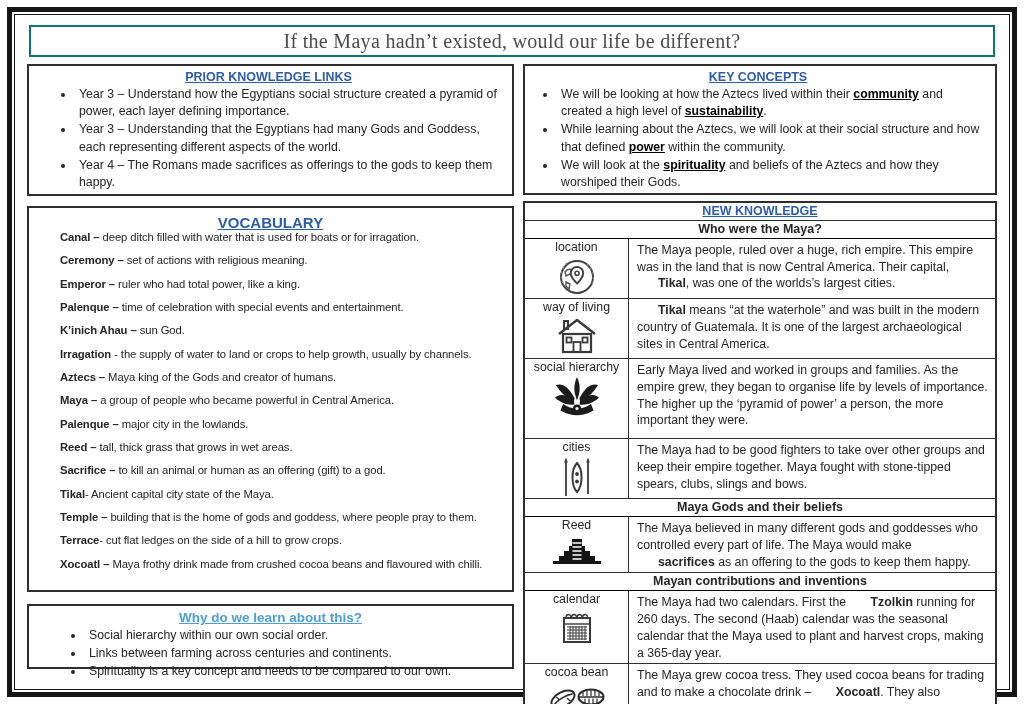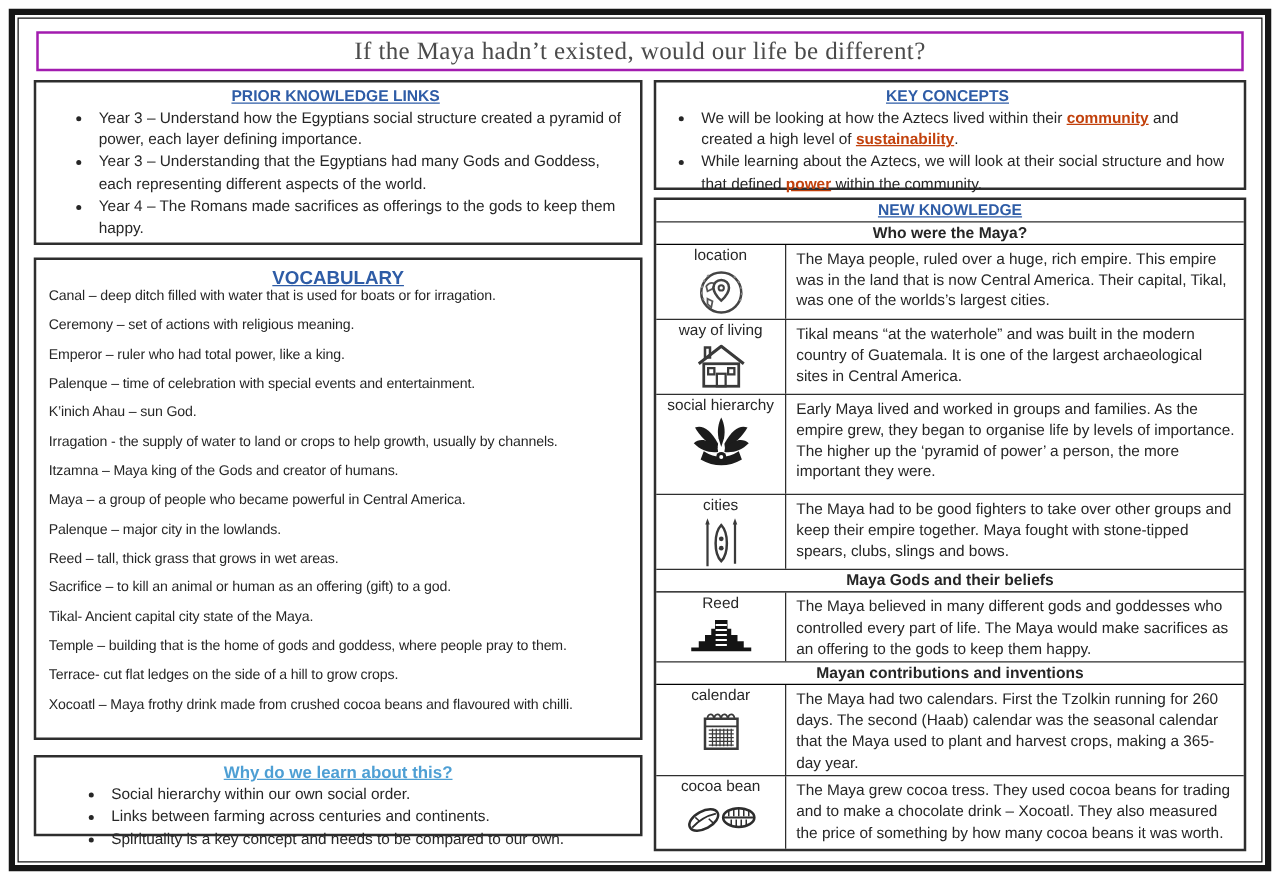--- a/index.html
+++ b/index.html
@@ -15,48 +15,48 @@
     position:absolute; left:7px; top:7px; width:1010px; height:690px;
     border:5px solid #161616;
   }
   .frame-inner{
     position:absolute; inset:2px;
     border:1px solid #161616;
     padding:10px 12px 0 12px;
     background:#fff;
   }
   .title-box{
-    border:2px solid #a21caf;
+    border:2px solid #0f766e;
     height:32px;
     display:flex; align-items:center; justify-content:center;
     margin:0 2px;
   }
   .title-box h1{
     font-family:"Liberation Serif", serif;
     font-size:20px; font-weight:400; color:#4b4b4b; letter-spacing:.3px;
   }
   .cols{ display:flex; gap:9px; margin-top:7px; }
   .col-left{ width:487px; display:flex; flex-direction:column; }
   .col-right{ flex:1; display:flex; flex-direction:column; }
   .box{ border:2px solid #2e2e2e; background:#fff; }
   .hdr{ font-size:12.5px; font-weight:bold; text-align:center; text-decoration:underline; }
   .blue{ color:#2E5CA6; }
   ul.bul{ list-style:disc; margin-top:2px; padding-left:40px; font-size:12.3px; line-height:1.4; }
   ul.bul li{ margin-bottom:1px; padding-left:4px; }
   .pk{ height:132px; padding:4px 10px 0 6px; }
-  .kc{ height:88px; padding:4px 8px 0 4px; }
+  .kc{ height:131px; padding:4px 8px 0 4px; }
   .kc ul.bul{ padding-left:28px; }
   .vocab{ margin-top:10px; height:386px; padding:6px 10px 0 10px; overflow:hidden; }
   .vocab .hdr{ font-size:15px; }
   .term{ font-size:11.3px; letter-spacing:-0.1px; margin-bottom:10px; line-height:1.18; white-space:nowrap; }
   .why{ margin-top:12px; height:65px; padding:4px 10px 0 10px; }
   .why .hdr{ color:#4E9FD4; font-size:13.5px; margin-bottom:1px; }
   .why ul.bul{ padding-left:46px; }
-  .b{ font-weight:normal; }
-  .ru{ color:#c2410c; font-weight:bold; text-decoration:underline; }
+  .b{ font-weight:bold;margin-left:21px; }
+  .ru{ color:#000000; font-weight:bold; text-decoration:underline; }
   .nk{ margin-top:6px; }
   .nk-head{ border-bottom:1px solid #2e2e2e; padding:1px 0; min-height:18px; }
   .nk-sub{ border-bottom:1px solid #000000; font-weight:bold; font-size:12.5px; text-align:center; padding:1px 0; min-height:18px; }
   .nk-row{ display:flex; border-bottom:1px solid #2e2e2e; }
   .nk-row.last{ border-bottom:none; }
   .nk-label{
     width:104px; border-right:1px solid #2e2e2e;
     font-size:12.3px; padding-top:1px;
     display:flex; flex-direction:column; align-items:center;
     text-align:right; line-height:1.15;
@@ -89,21 +89,21 @@
       </section>
 
       <section class="box vocab">
         <h2 class="hdr blue">VOCABULARY</h2>
         <p class="term"><span class="b">Canal – </span>deep ditch filled with water that is used for boats or for irragation.</p>
         <p class="term"><span class="b">Ceremony – </span>set of actions with religious meaning.</p>
         <p class="term"><span class="b">Emperor – </span>ruler who had total power, like a king.</p>
         <p class="term"><span class="b">Palenque – </span>time of celebration with special events and entertainment.</p>
         <p class="term"><span class="b">K’inich Ahau – </span>sun God.</p>
         <p class="term"><span class="b">Irragation </span>- the supply of water to land or crops to help growth, usually by channels.</p>
-        <p class="term"><span class="b">Itzamna – </span>Maya king of the Gods and creator of humans.</p>
+        <p class="term"><span class="b">Aztecs – </span>Maya king of the Gods and creator of humans.</p>
         <p class="term"><span class="b">Maya – </span>a group of people who became powerful in Central America.</p>
         <p class="term"><span class="b">Palenque – </span>major city in the lowlands.</p>
         <p class="term"><span class="b">Reed – </span>tall, thick grass that grows in wet areas.</p>
         <p class="term"><span class="b">Sacrifice – </span>to kill an animal or human as an offering (gift) to a god.</p>
         <p class="term"><span class="b">Tikal</span>- Ancient capital city state of the Maya.</p>
         <p class="term"><span class="b">Temple – </span>building that is the home of gods and goddess, where people pray to them.</p>
         <p class="term"><span class="b">Terrace</span>- cut flat ledges on the side of a hill to grow crops.</p>
         <p class="term"><span class="b">Xocoatl – </span>Maya frothy drink made from crushed cocoa beans and flavoured with chilli.</p>
       </section>
 

